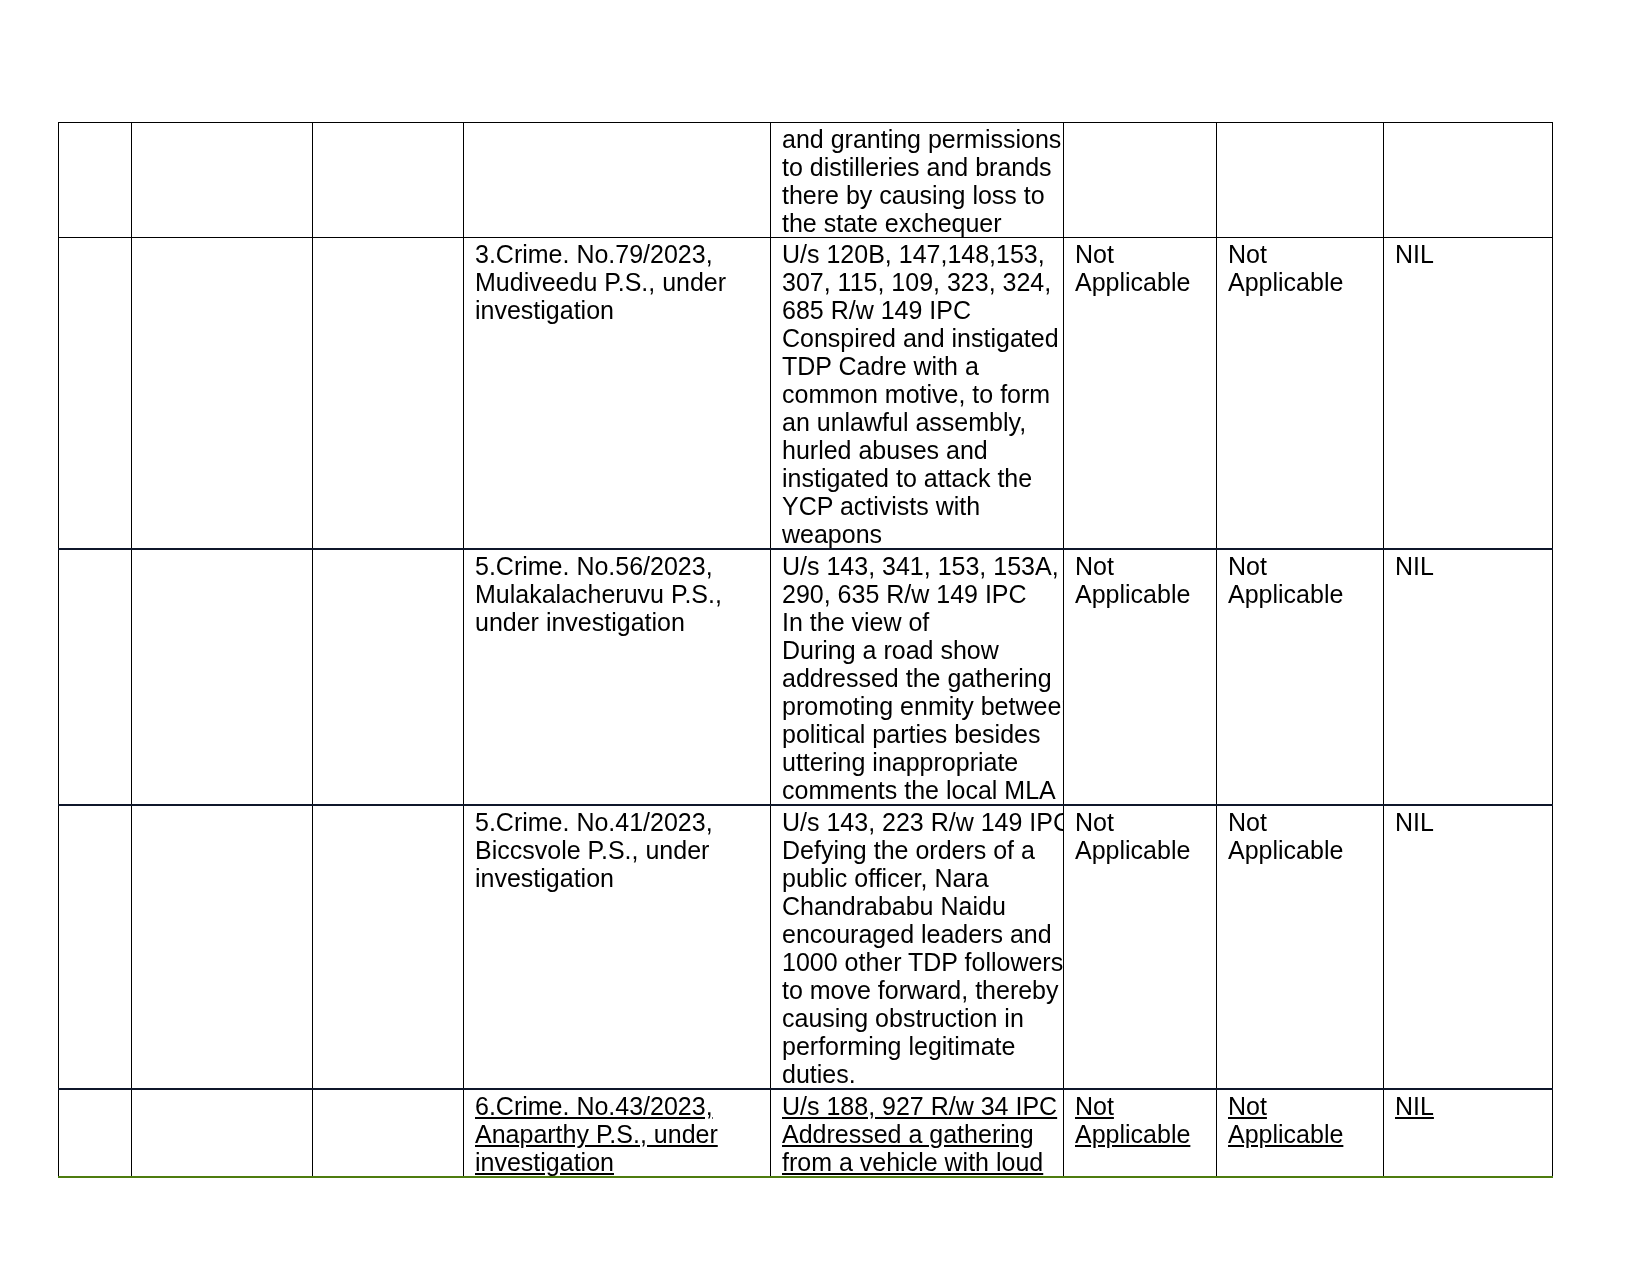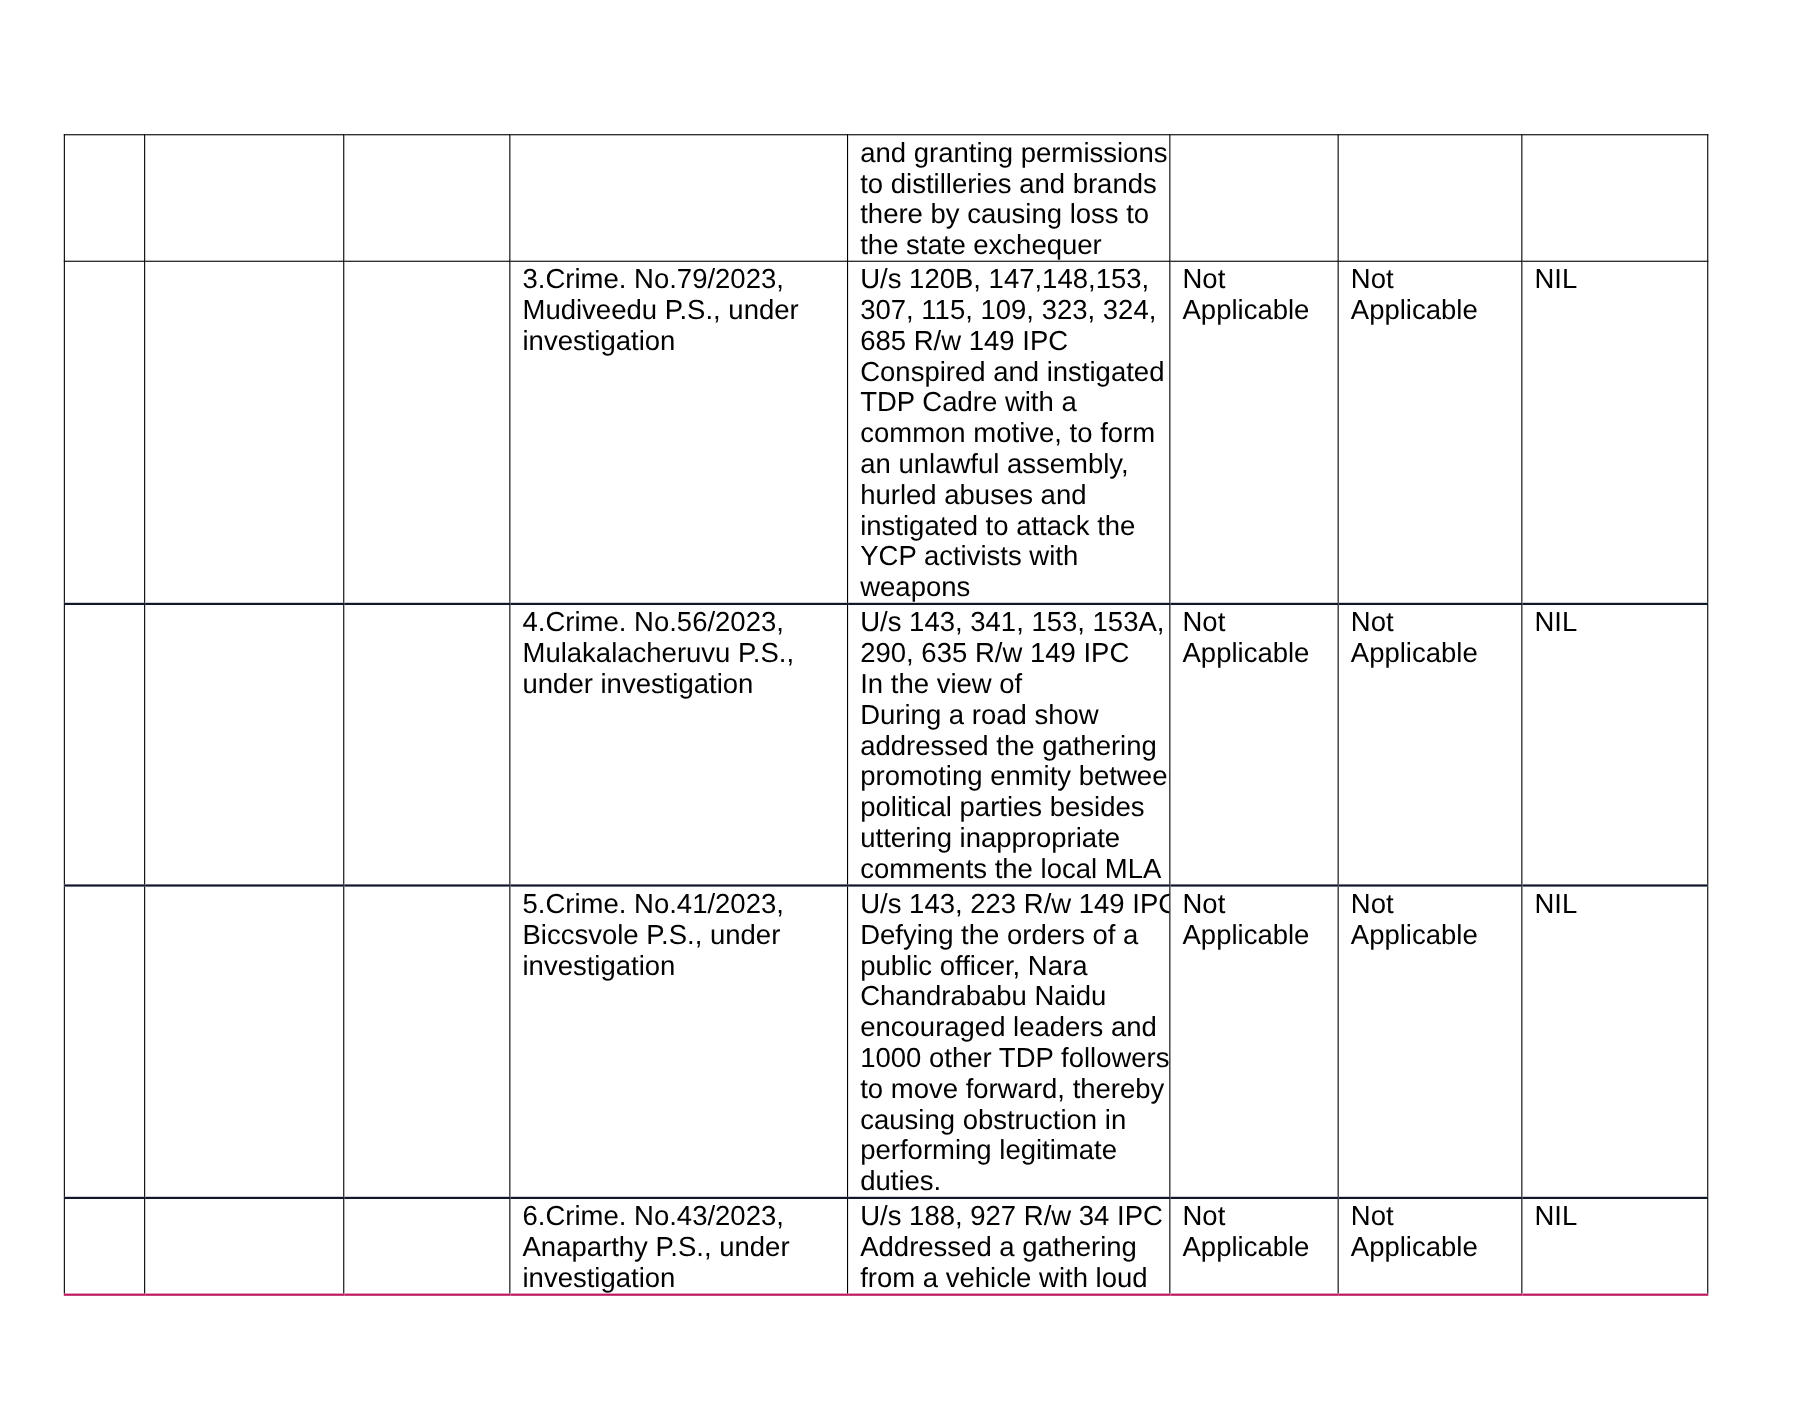--- a/index.html
+++ b/index.html
@@ -49,21 +49,21 @@
   
   tr.rA { height: 111px; }
   tr.rB { height: 299px; }
   tr.rC { height: 241px; }
   tr.rD { height: 250px; }
   tr.rE { height: 81px; }
   
   td.c1 { border-right: 2px solid #808080; }
   td.c8 { border-right: 3px solid #808080; }
   tr.gray-bottom td { border-bottom: 2px solid #0f172a; }
-  tr.rE td { border-bottom: 2px solid #be185d; }
+  tr.rE td { border-bottom: 2px solid #4d7c0f; text-decoration: underline; }
   .txt { white-space: pre; }
 </style>
 </head>
 <body>
 
 <div class="page">
   <table class="doc">
     <colgroup>
       <col class="w1">
         <col class="w2">
@@ -148,21 +148,21 @@
         <td class="c1">
             <div class="txt"></div>
           </td>
         <td class="c2">
             <div class="txt"></div>
           </td>
         <td class="c3">
             <div class="txt"></div>
           </td>
         <td class="c4">
-            <div class="txt">4.Crime. No.56/2023,
+            <div class="txt">5.Crime. No.56/2023,
 Mulakalacheruvu P.S.,
 under investigation</div>
           </td>
         <td class="c5">
             <div class="txt">U/s 143, 341, 153, 153A,
 290, 635 R/w 149 IPC
 In the view of
 During a road show
 addressed the gathering
 promoting enmity between

